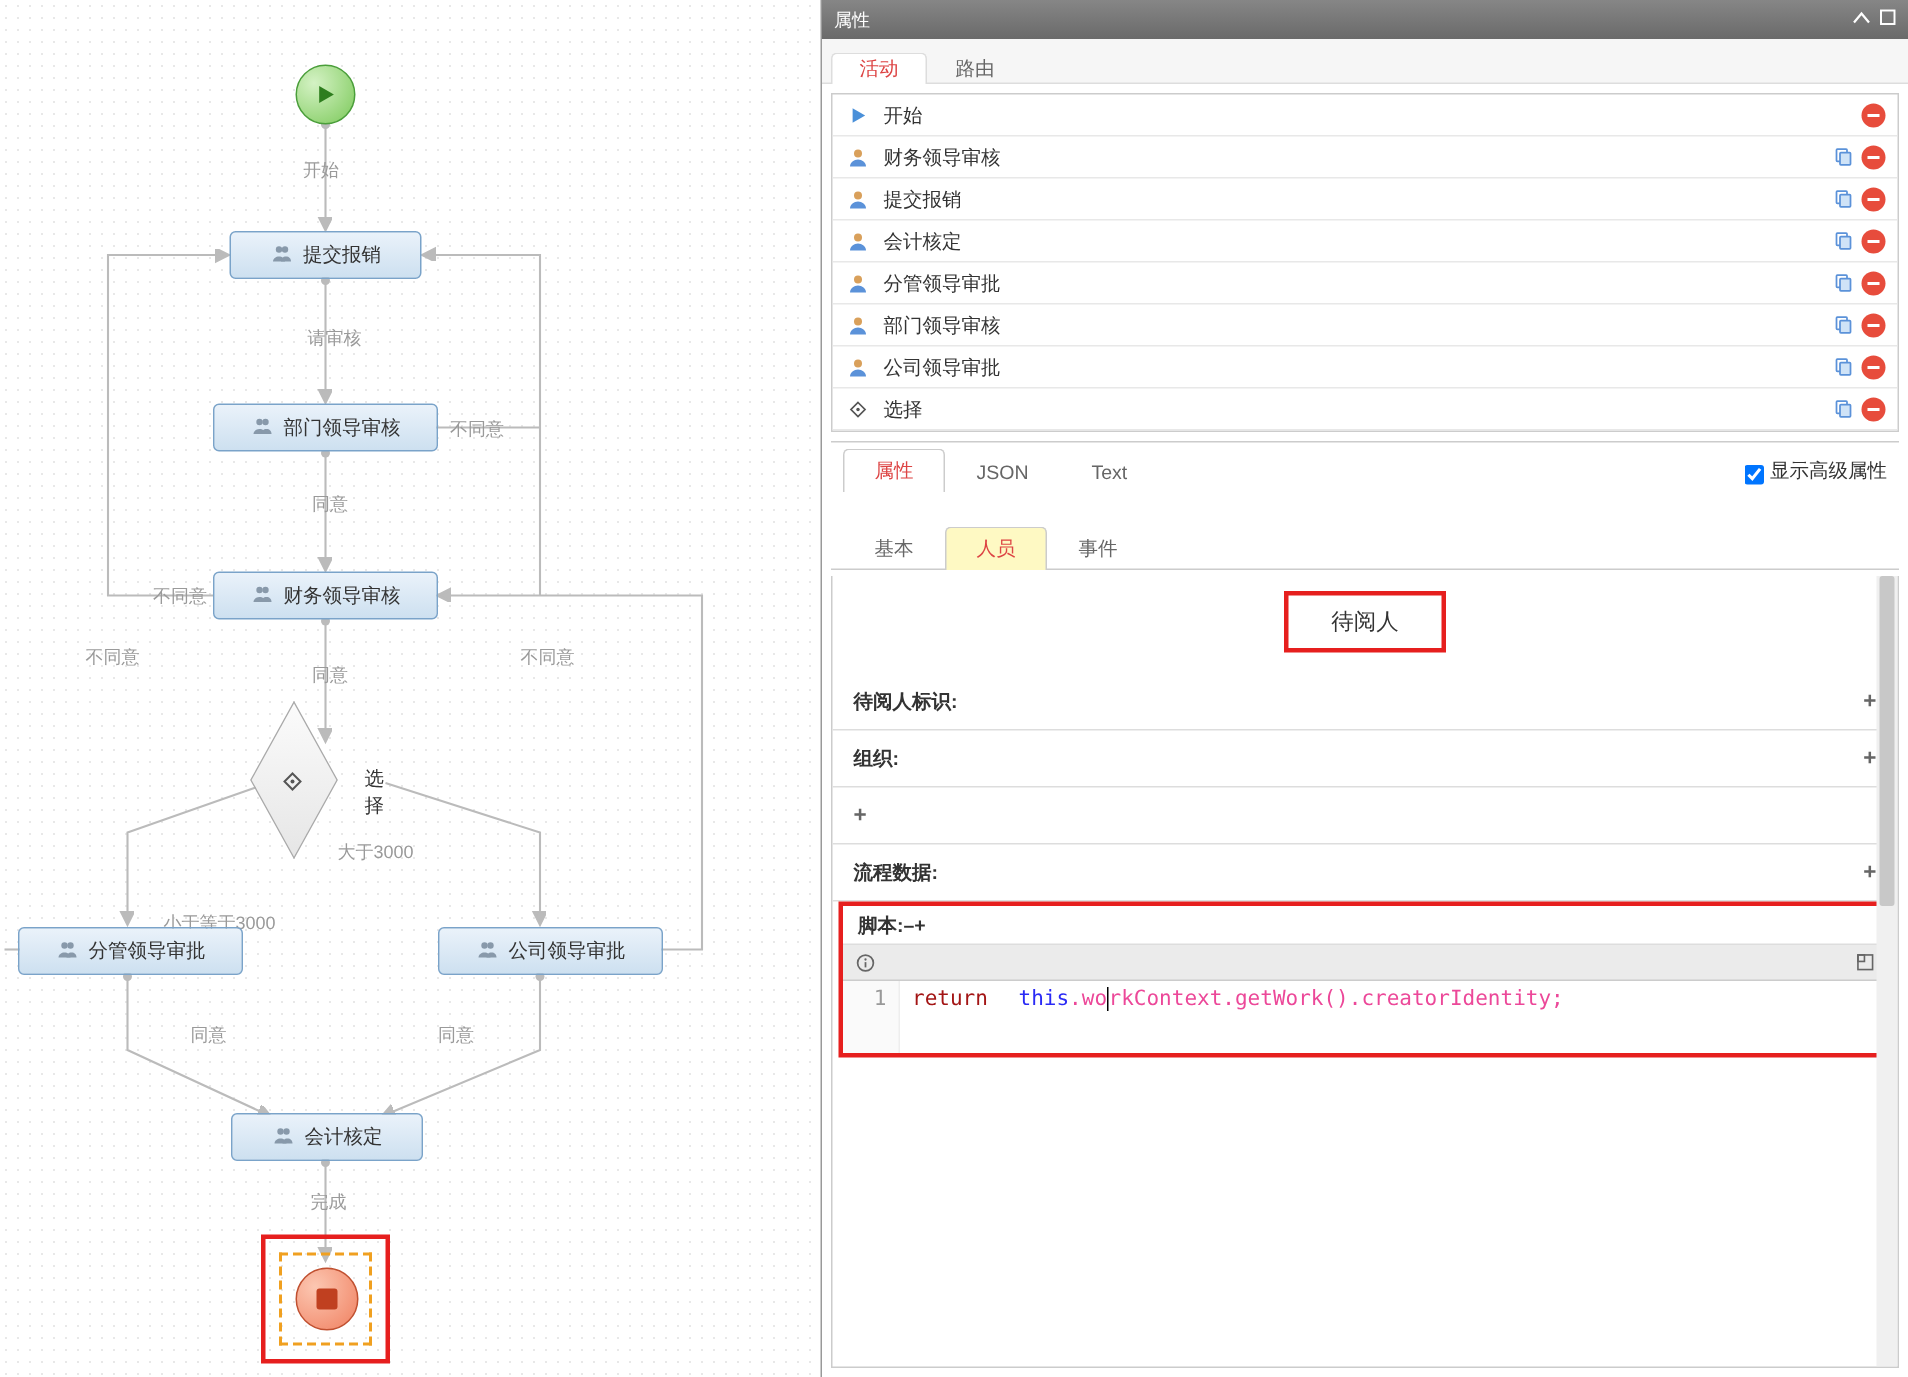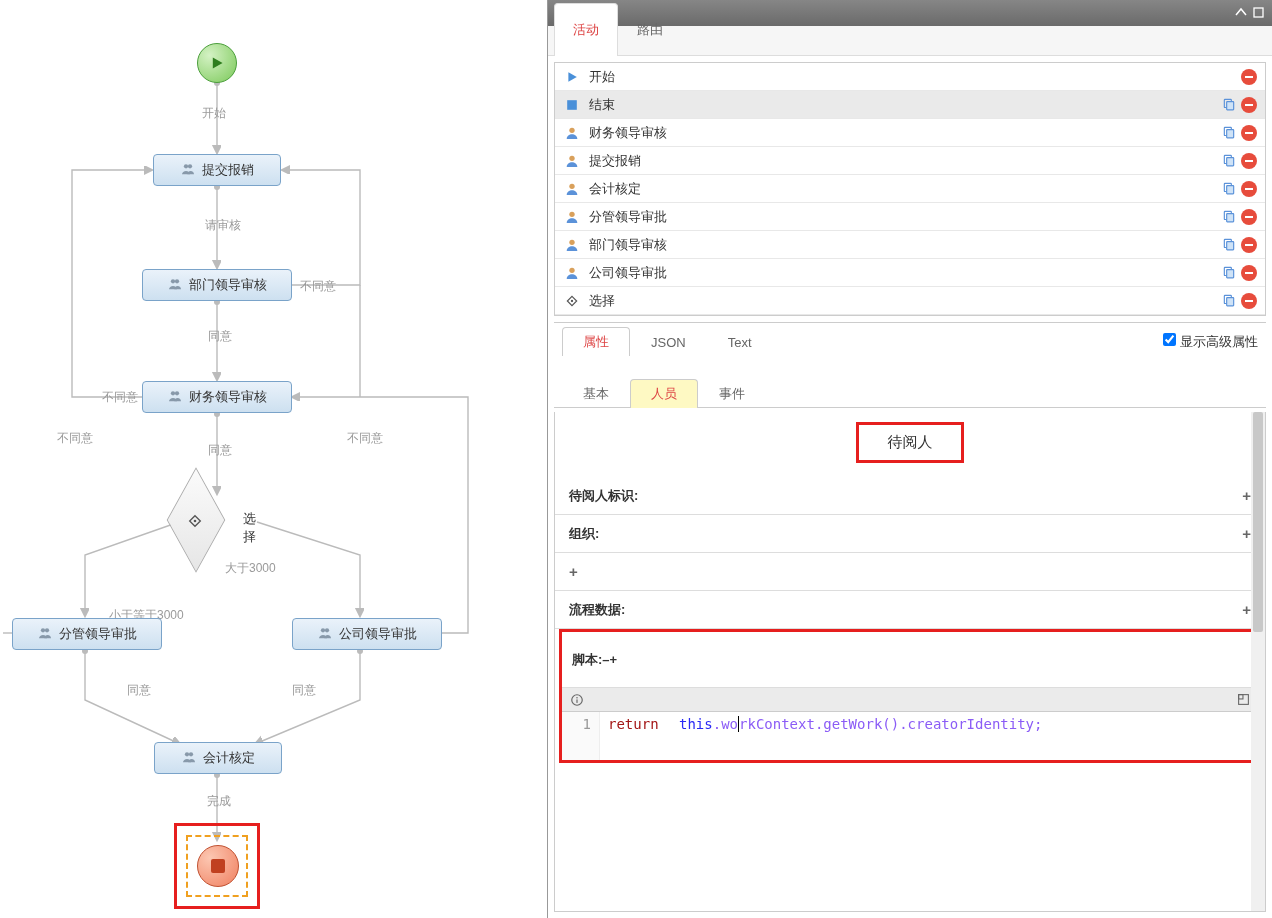--- a/index.html
+++ b/index.html
@@ -127,21 +127,21 @@
 .panel-header .win-btn { margin-left: 6px; cursor:pointer; font-size:11px; }
 .top-tabs {
   height: 30px;
   display: flex;
   align-items: flex-end;
   background: #f6f6f6;
   padding: 0 6px;
   border-bottom: 1px solid #ddd;
 }
 .top-tab {
-  padding: 17px 18px;
+  padding: 1px 18px;
   font-size: 13px;
   color: #666;
   cursor: pointer;
   border: 1px solid transparent;
   border-bottom: none;
   position: relative;
   top: 1px;
 }
 .top-tab.active {
   color: #d44;
@@ -180,21 +180,21 @@
 .sub-tab-row {
   display:flex; align-items:center; padding: 4px 8px 0 8px;
   border-top:1px solid #ccc; margin:0 6px;
 }
 .sub-tab {
   padding:5px 20px; font-size:13px; color:#666; cursor:pointer;
   border:1px solid transparent; border-bottom:none;
 }
 .sub-tab.active{ color:#d44; border-color:#ccc; background:#fff; border-radius:4px 4px 0 0;}
 .sub-tab-row .spacer{flex:1;}
-.adv-check{ display:flex; align-items:flex-start; gap:4px; font-size:13px;}
+.adv-check{ display:flex; align-items:flex-end; gap:4px; font-size:13px;}
 .inner-tab-row {
   display:flex; align-items:flex-end; padding:0 8px; margin:6px 6px 0 6px;
   border-bottom:1px solid #ccc;
 }
 .inner-tab {
   padding:5px 20px; font-size:13px; color:#666; cursor:pointer;
   border:1px solid transparent; border-bottom:none; position:relative; top:1px;margin-top:16px;
 }
 .inner-tab.active{ color:#d44; border-color:#ccc; background:#fef9c3; border-radius:4px 4px 0 0;}
 .props-body {
@@ -209,37 +209,37 @@
 .prop-row{
   display:flex; align-items:center; height:38px; padding:0 14px;
   border-bottom:1px solid #ddd; font-size:13px; font-weight:bold;
 }
 .prop-row .pl{ flex:1; }
 .prop-row .plus{ cursor:pointer; color:#666; font-size:15px; font-weight:bold;}
 .script-area{
   border:3px solid #e61f1e; margin:0 4px 4px 4px;
 }
 .script-header{
-  display:flex; align-items:center; height:56px; padding:0 10px;
+  display:flex; align-items:center; height:26px; padding:0 10px;
   border-bottom:1px solid #ddd; font-size:13px; font-weight:bold;
 }
 .script-toolbar{
   height:24px; background:#ebebeb; border-bottom:1px solid #ccc;
   display:flex; align-items:center; padding:0 6px;
 }
 .tb-btn{ width:18px;height:18px;display:flex;align-items:center;justify-content:center;color:#555;cursor:pointer;}
 .script-toolbar .spacer{flex:1;}
 .code-area{
   display:flex; min-height:48px; background:#fff; font-family:Consolas,monospace; font-size:14px;
 }
 .gutter{ width:38px; text-align:right; padding:4px 8px 4px 0; color:#999; background:#fafafa; border-right:1px solid #eee;}
 .codeline{ padding:4px 8px; white-space:pre; }
 .kw{ color:#a31515;}
 .kw2{ color:#2a2af5;margin-left:12px;}
-.txt{ color:#8b5cf6;}
+.txt{ color:#ec4899;}
 .caret{ border-right:1.5px solid #000; animation:blink 1s steps(1) infinite;}
 @keyframes blink{50%{border-color:transparent;}}
 .scroll-placeholder{
   height:160px;
 }
 .vscroll{
   position:absolute; right:0; top:0; bottom:0; width:14px; background:#f0f0f0;
 }
 .vthumb{
   position:absolute; left:2px; right:2px; top:0; height:220px; background:#c8c8c8; border-radius:2px;
@@ -423,35 +423,20 @@
 
   <div class="activity-list" id="activity-list">
       <div class="activity-row">
         <span class="ai">
           <svg width="12" height="12" viewBox="0 0 10 10">
             <path d="M2 1 L9 5 L2 9 Z" fill="#4a90d9"></path>
           </svg>
         </span>
         <span class="label">开始</span>
         <span class="actions">
-          <span class="del-icn"></span>
-        </span>
-      </div>
-      <div class="activity-row selected">
-        <span class="ai">
-          <svg width="12" height="12" viewBox="0 0 10 10">
-            <rect x="1" y="1" width="8" height="8" fill="#4a90d9"></rect>
-          </svg>
-        </span>
-        <span class="label">结束</span>
-        <span class="actions">
-          <span class="copy-icn"><svg viewBox="0 0 24 24">
-              <rect x="4" y="4" width="12" height="14" rx="1" fill="none" stroke="#5b92d9" stroke-width="2"></rect>
-              <rect x="8" y="8" width="12" height="14" rx="1" fill="#cfe3f7" stroke="#5b92d9" stroke-width="2"></rect>
-            </svg></span>
           <span class="del-icn"></span>
         </span>
       </div>
       <div class="activity-row">
         <span class="ai">
           <svg width="16" height="16" viewBox="0 0 24 24">
             <circle cx="12" cy="8" r="4" fill="#d9a05b"></circle>
             <path d="M4 21c0-4 4-7 8-7s8 3 8 7" fill="#5b92d9"></path>
           </svg>
         </span>

